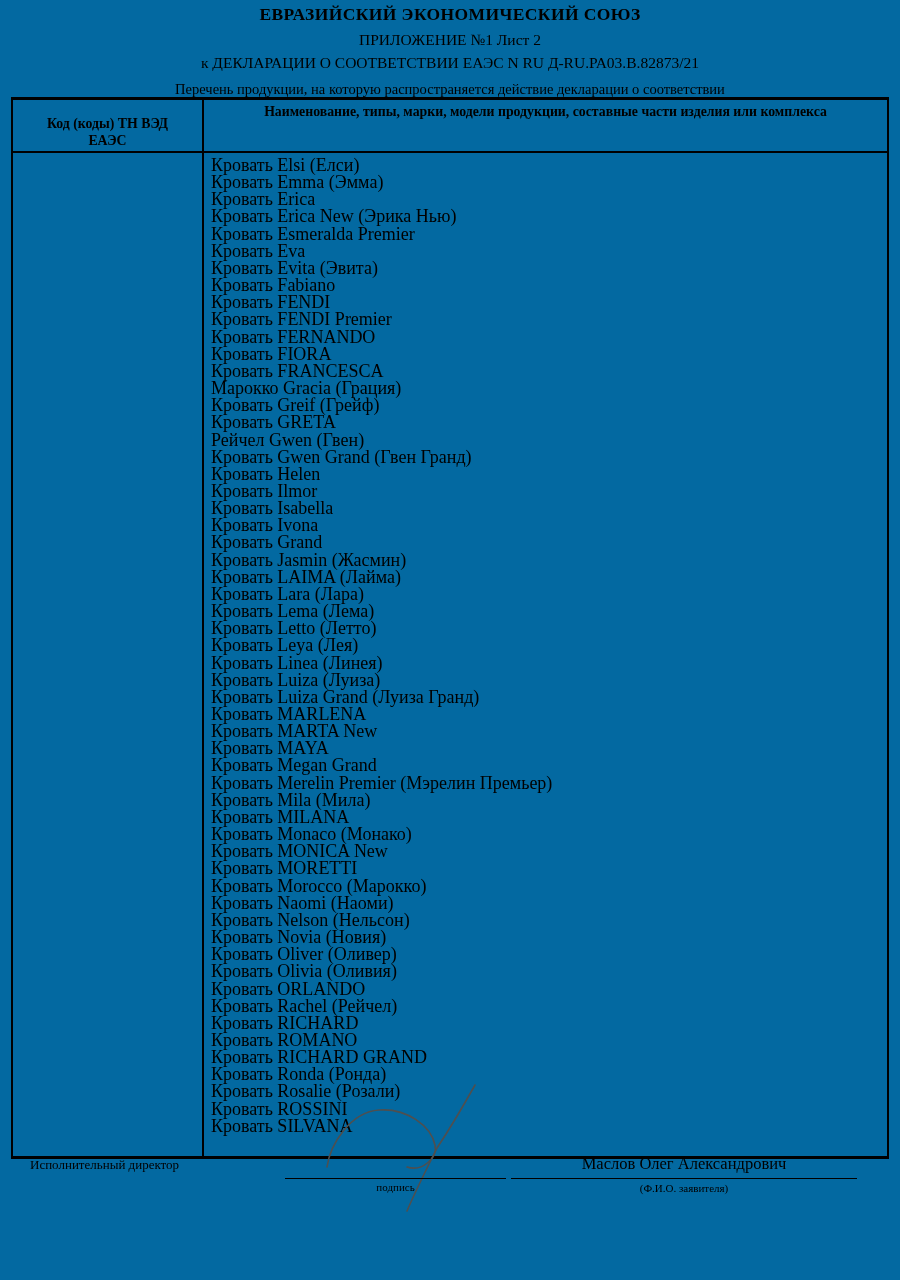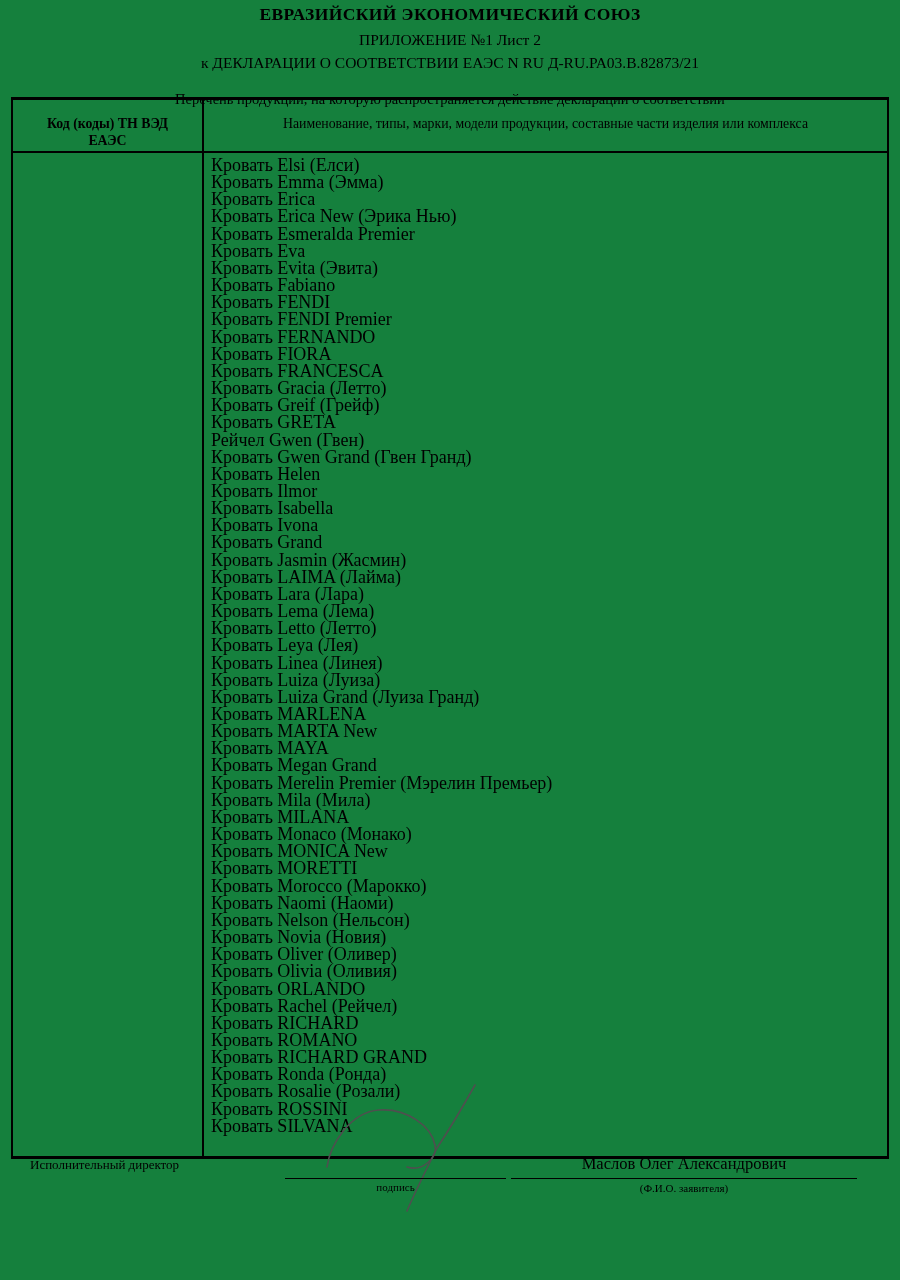--- a/index.html
+++ b/index.html
@@ -2,41 +2,41 @@
 <html lang="ru"><head>
 <meta charset="utf-8">
 <style>
   * { margin: 0; padding: 0; box-sizing: border-box; }
   html, body { background: #ffffff; }
   .page {
     position: relative;
     width: 900px;
     height: 1280px;
     margin: 0 auto;
-    background: #15803d;
+    background: #0369a1;
     font-family: "Liberation Serif", "DejaVu Serif", serif;
     color: #000000;
     overflow: hidden;
   }
 
   
   .doc-header {
     position: absolute;
     top: 3px; left: 0; right: 0;
     text-align: center;
   }
   .doc-title {
     font-size: 17.5px;
     font-weight: bold;
     letter-spacing: 0.4px;
     line-height: 22px;
     margin-bottom: 5px;
   }
   .doc-appendix  { font-size: 15.5px; line-height: 19px; margin-bottom: 4px; }
-  .doc-declaration { font-size: 15.5px; line-height: 19px; margin-bottom: 18px; }
+  .doc-declaration { font-size: 15.5px; line-height: 19px; margin-bottom: 8px; }
   .doc-subtitle { font-size: 14.5px; line-height: 19px; }
 
   
   .doc-table {
     position: absolute;
     left: 11px; top: 97px;
     width: 878px;
     border: 2px solid #000;
     border-top-width: 3px;
     border-bottom-width: 3px;
@@ -50,25 +50,25 @@
   }
   .t-col2 { flex: 1 1 auto; }
   .t-header .t-col1 {
     font-weight: bold;
     font-size: 13.8px;
     line-height: 17px;
     text-align: center;
     padding: 15px 14px 2px 14px;
   }
   .t-header .t-col2 {
-    font-weight: normal;
+    font-weight: bold;
     font-size: 13.8px;
     line-height: 17px;
     text-align: center;
-    padding: 15px 6px 2px 6px;
+    padding: 3px 6px 2px 6px;
   }
   .t-body { height: 1003px; }
   .product-list { padding: 4px 6px 0 7px; }
   .product-item {
     font-size: 18px;
     line-height: 17.15px;
     white-space: nowrap;
   }
 
   
@@ -157,21 +157,21 @@
           <div class="product-item">Кровать FENDI</div>
 
           <div class="product-item">Кровать FENDI Premier</div>
 
           <div class="product-item">Кровать FERNANDO</div>
 
           <div class="product-item">Кровать FIORA</div>
 
           <div class="product-item">Кровать FRANCESCA</div>
 
-          <div class="product-item">Кровать Gracia (Летто)</div>
+          <div class="product-item">Марокко Gracia (Грация)</div>
 
           <div class="product-item">Кровать Greif (Грейф)</div>
 
           <div class="product-item">Кровать GRETA</div>
 
           <div class="product-item">Рейчел Gwen (Гвен)</div>
 
           <div class="product-item">Кровать Gwen Grand (Гвен Гранд)</div>
 
           <div class="product-item">Кровать Helen</div>

